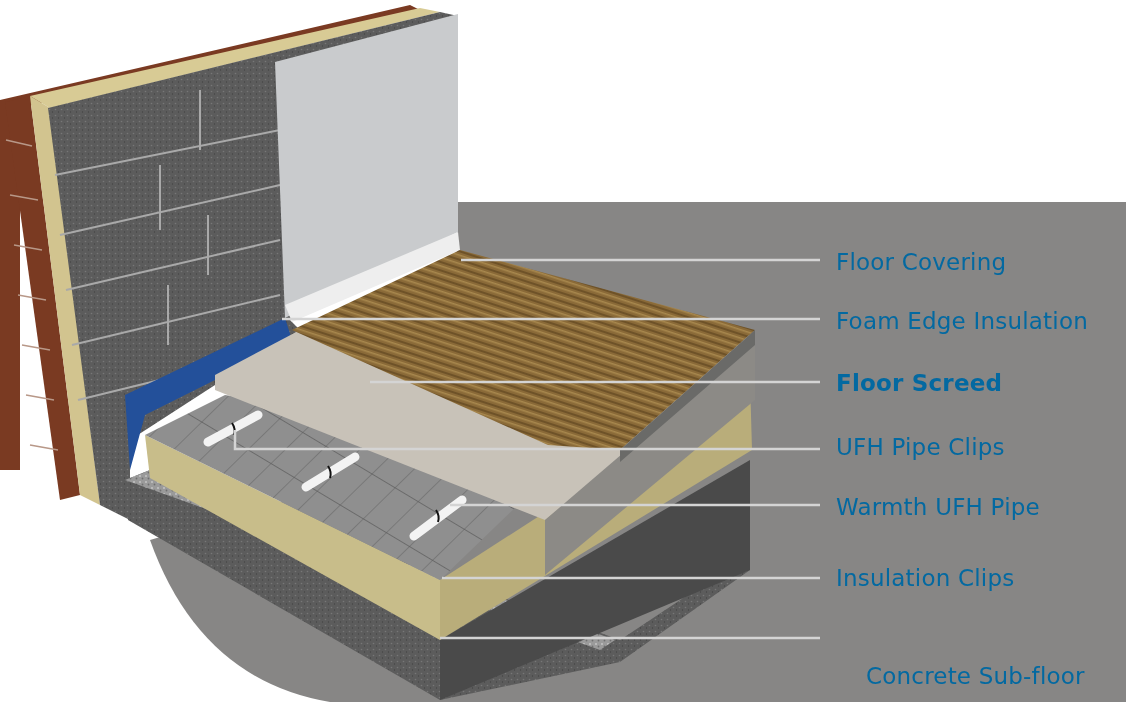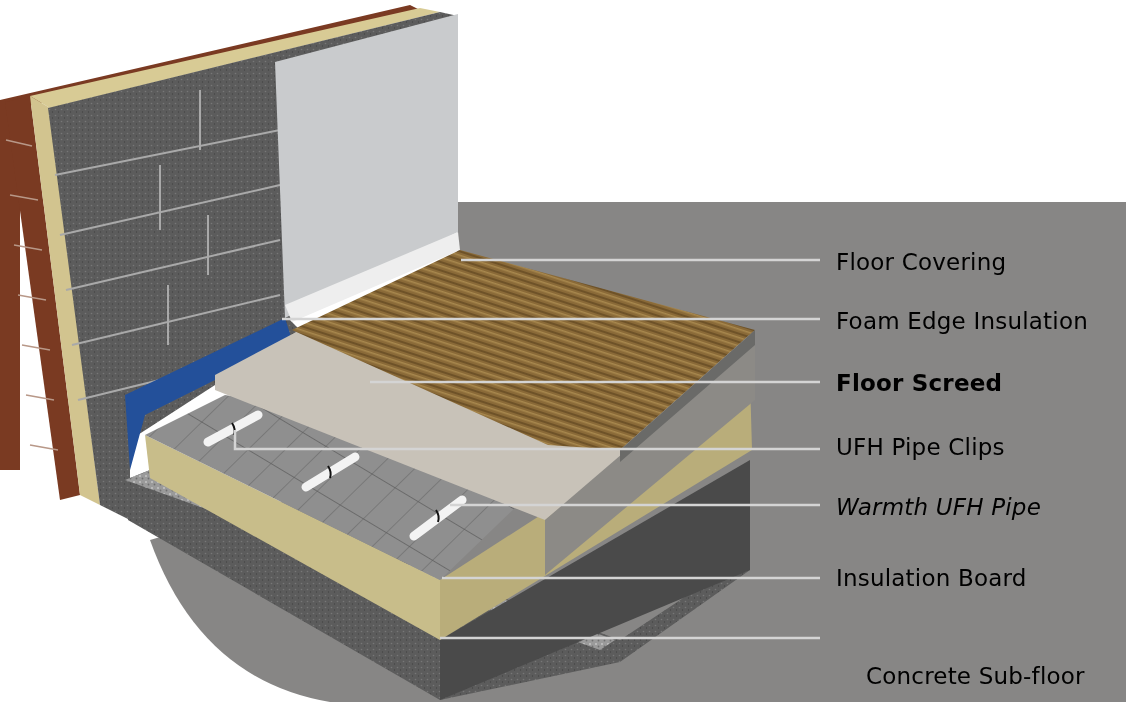--- a/index.html
+++ b/index.html
@@ -1,19 +1,19 @@
 <!DOCTYPE html>
 <html><head>
 <meta charset="utf-8">
 <style>
   html, body { margin:0; padding:0; background:#ffffff; }
   body { width:1126px; height:702px; position:relative; overflow:hidden; font-family:"DejaVu Sans", sans-serif; }
   #scene { position:absolute; left:0; top:0; width:1126px; height:702px; }
   .label {
-    position:absolute; left:836px; color:#000000; font-size:23px; line-height:26px;
+    position:absolute; left:836px; color:#0369a1; font-size:23px; line-height:26px;
     white-space:nowrap; letter-spacing:0.2px;
   }
 </style>
 </head>
 <body>
 
 <svg id="scene" viewBox="0 0 1126 702" xmlns="http://www.w3.org/2000/svg">
   <defs>
     <pattern id="woodgrain" width="60" height="8" patternUnits="userSpaceOnUse" patternTransform="rotate(18)">
       <rect width="60" height="8" fill="#8a6a38"></rect>
@@ -123,15 +123,15 @@
     <line x1="450" y1="505" x2="820" y2="505"></line>
     <line x1="442" y1="578" x2="820" y2="578"></line>
     <line x1="440" y1="638" x2="820" y2="638"></line>
   </g>
 </svg>
 
 <div class="label" style="top:249px;">Floor Covering</div>
 <div class="label" style="top:308px;">Foam Edge Insulation</div>
 <div class="label" style="top:370px;font-weight:bold;">Floor Screed</div>
 <div class="label" style="top:434px;text-align:center;">UFH Pipe Clips</div>
-<div class="label" style="top:494px;font-style:italic;">Warmth UFH Pipe</div>
-<div class="label" style="top:565px;">Insulation Board</div>
+<div class="label" style="top:494px;">Warmth UFH Pipe</div>
+<div class="label" style="top:565px;">Insulation Clips</div>
 <div class="label" style="top:663px;margin-left:30px;">Concrete Sub-floor</div>
 
 </body></html>

